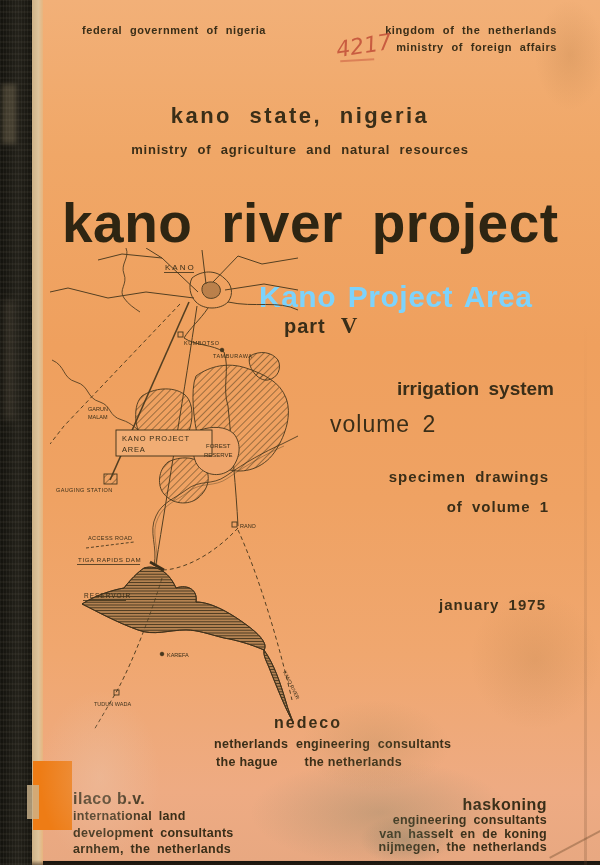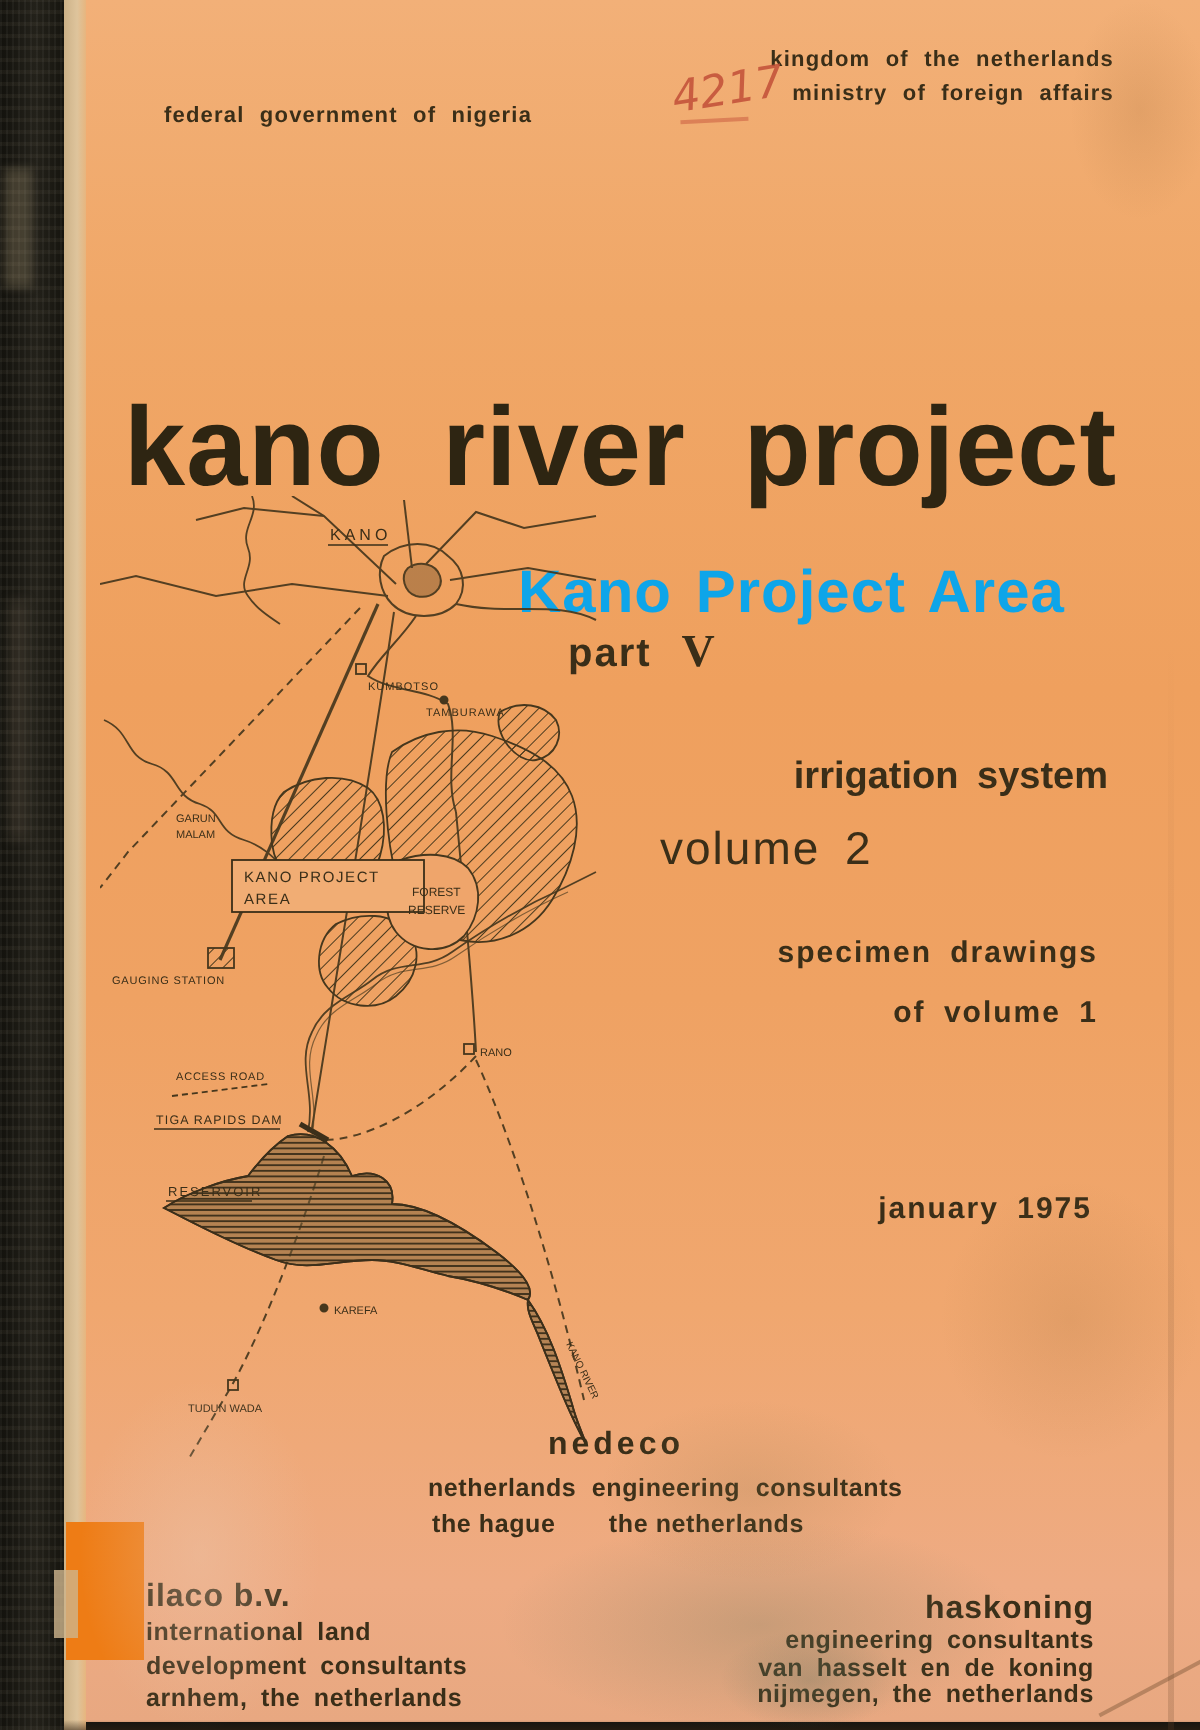--- a/index.html
+++ b/index.html
@@ -33,34 +33,34 @@
   .stain.s3{left:470px;top:590px;width:130px;height:140px;background:radial-gradient(closest-side,rgba(150,105,55,.16),rgba(150,105,55,0));}
   .stain.s4{left:40px;top:690px;width:120px;height:175px;background:radial-gradient(closest-side,rgba(235,200,175,.38),rgba(235,200,175,0));}
   .stain.s5{left:535px;top:0px;width:70px;height:110px;background:radial-gradient(closest-side,rgba(150,100,50,.17),rgba(150,100,50,0));}
   .stain.s6{left:360px;top:815px;width:90px;height:50px;background:radial-gradient(closest-side,rgba(95,110,90,.3),rgba(95,110,90,0));}
   .crease{position:absolute;left:584px;top:320px;width:3px;height:545px;background:linear-gradient(180deg,rgba(120,80,50,0),rgba(120,80,50,.25));}
   .fold{position:absolute;left:545px;top:838px;width:80px;height:2px;background:rgba(110,75,45,.4);transform:rotate(-28deg);}
 
   
   .ink{color:#3a2e18;}
   .small-caps-line{font-size:11px;font-weight:bold;letter-spacing:.6px;word-spacing:4px;line-height:17px;}
-  .hdr-left{position:absolute;left:82px;top:22px;margin-top:28px;}
+  .hdr-left{position:absolute;left:82px;top:22px;}
   .hdr-right{position:absolute;right:43px;top:22px;text-align:right;}
   .handwritten{position:absolute;left:336px;top:33px;font-family:"DejaVu Sans",sans-serif;
     font-style:italic;font-size:22px;color:#c24f38;transform:rotate(-9deg);opacity:.85;}
   .handwritten::after{content:"";position:absolute;left:2px;bottom:-2px;width:34px;height:2px;background:rgba(194,79,56,.55);transform:rotate(6deg);}
 
   .state-block{position:absolute;left:20px;top:103px;width:560px;text-align:center;}
   .state-title{font-size:22px;font-weight:bold;letter-spacing:2.5px;word-spacing:9px;}
   .state-sub{margin-top:13px;font-size:13px;font-weight:bold;letter-spacing:.8px;word-spacing:5px;}
 
   .main-title{position:absolute;left:62px;top:191px;font-size:55px;font-weight:bold;
     letter-spacing:.5px;word-spacing:13px;color:#2e2512;white-space:nowrap;transform:scaleY(1.02);}
 
-  .area-title{position:absolute;left:259px;top:280px;font-size:30px;font-weight:bold;letter-spacing:.5px;word-spacing:3px;color:#0ea5e9;}
+  .area-title{position:absolute;left:259px;top:280px;font-size:30px;font-weight:bold;letter-spacing:.5px;word-spacing:3px;color:#7dd3fc;}
   .part-line{position:absolute;left:284px;top:313px;font-size:20px;font-weight:bold;letter-spacing:1px;}
   .part-numeral{font-family:"Liberation Serif",serif;font-size:23px;margin-left:15px;}
   .report-line1{position:absolute;right:46px;top:336px;font-size:19px;font-weight:bold;word-spacing:3px;}
   .report-line2{position:absolute;right:46px;top:378px;font-size:19px;font-weight:bold;word-spacing:4px;}
 
   .volume{position:absolute;left:330px;top:411px;font-size:23px;font-weight:normal;letter-spacing:1px;word-spacing:5px;}
   .specimen1{position:absolute;right:51px;top:468px;font-size:15px;font-weight:bold;letter-spacing:1px;word-spacing:4px;text-align:center;}
   .specimen2{position:absolute;right:51px;top:498px;font-size:15px;font-weight:bold;letter-spacing:1px;word-spacing:4px;text-align:right;}
   .date{position:absolute;right:54px;top:596px;font-size:15px;font-weight:bold;letter-spacing:1px;word-spacing:4px;}
 
@@ -93,20 +93,24 @@
 
   <div class="hdr-left ink small-caps-line">
     <div>federal government of nigeria</div>
   </div>
   <div class="hdr-right ink small-caps-line">
     <div>kingdom of the netherlands</div>
     <div>ministry of foreign affairs</div>
   </div>
   <div class="handwritten">4217</div>
 
+  <div class="state-block ink">
+    <div class="state-title">kano state, nigeria</div>
+    <div class="state-sub">ministry of agriculture and natural resources</div>
+  </div>
 
   <div class="main-title">kano river project</div>
 
   <div class="area-title ink">Kano Project Area</div>
   <div class="part-line ink">
     <span>part</span><span class="part-numeral">V</span>
   </div>
   <div class="report-line2 ink">irrigation system</div>
   <div class="volume ink">volume 2</div>
   <div class="specimen1 ink">specimen drawings</div>

